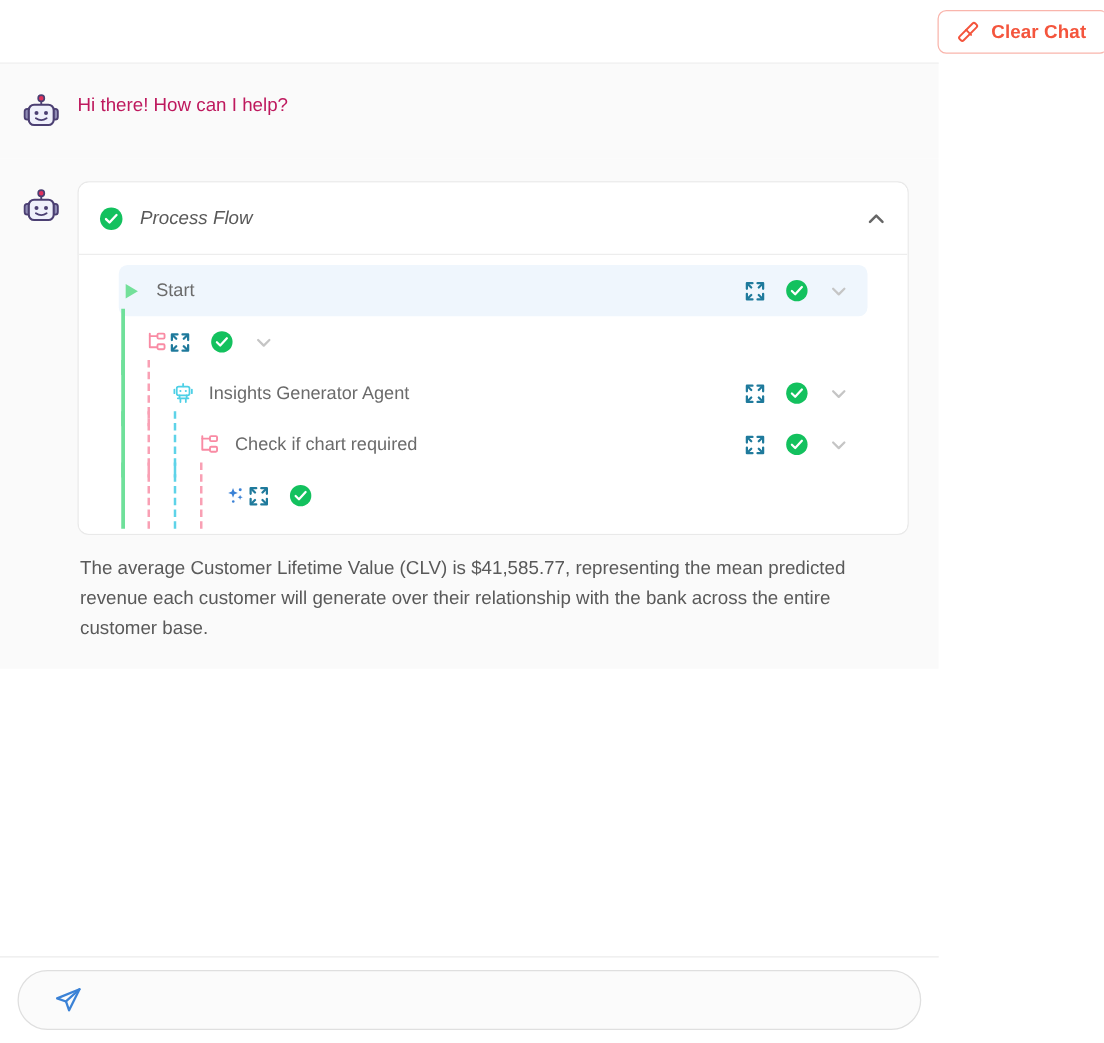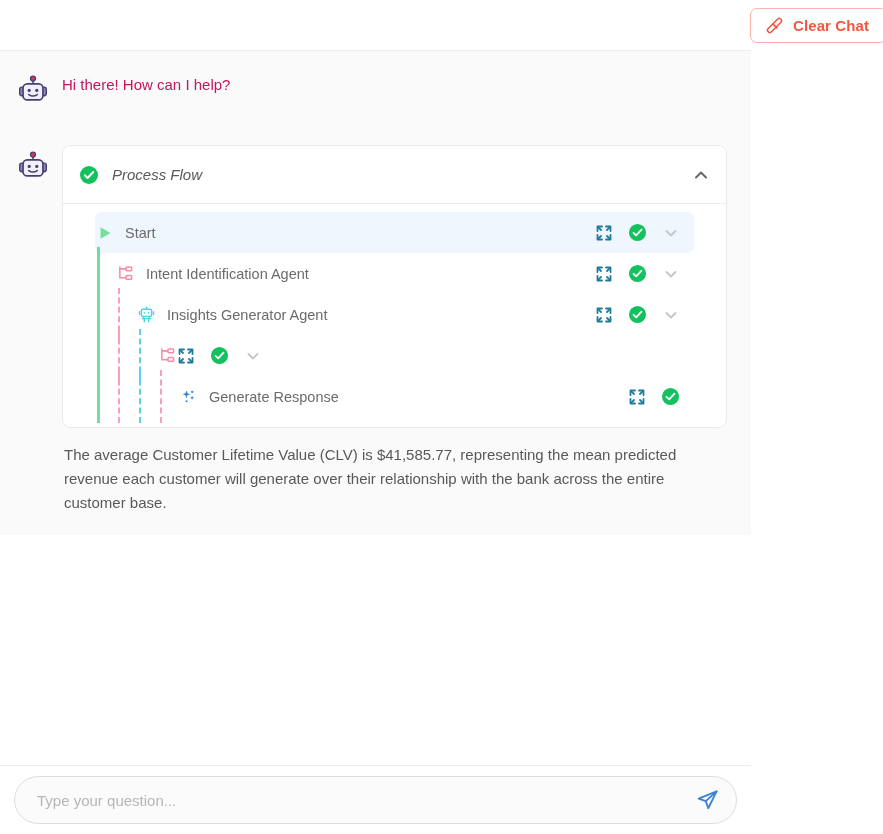--- a/index.html
+++ b/index.html
@@ -324,21 +324,20 @@
                   </span>
               </div>
               <span class="step-icon">
                 <svg viewBox="0 0 18 18" width="17" height="17" fill="none" stroke="#f98ba4" stroke-width="1.6" stroke-linecap="round" stroke-linejoin="round">
                   <rect x="9.5" y="2" width="6" height="4.2" rx="1"></rect>
                   <rect x="9.5" y="11" width="6" height="4.2" rx="1"></rect>
                   <path d="M3 2v11.5h6"></path>
                   <path d="M3 4.1h6"></path>
                 </svg>
               </span>
-              <span class="step-label">Intent Identification Agent</span>
               <span class="step-actions">
                 <span class="act">
                   <svg viewBox="0 0 18 18" width="18" height="18" fill="none" stroke="#1f7a9c" stroke-width="1.8" stroke-linecap="round" stroke-linejoin="round">
                     <path d="M7 2.5H2.5V7M11 2.5h4.5V7M7 15.5H2.5V11M11 15.5h4.5V11"></path>
                     <path d="M6 6 3.6 3.6M12 6l2.4-2.4M6 12l-2.4 2.4M12 12l2.4 2.4"></path>
                   </svg>
                 </span>
                 <span class="act-check">
                   <svg viewBox="0 0 20 20" width="19" height="19">
                     <circle cx="10" cy="10" r="9" fill="#13c15e"></circle>
@@ -406,20 +405,21 @@
                   </span>
               </div>
               <span class="step-icon">
                 <svg viewBox="0 0 18 18" width="17" height="17" fill="none" stroke="#f98ba4" stroke-width="1.6" stroke-linecap="round" stroke-linejoin="round">
                   <rect x="9.5" y="2" width="6" height="4.2" rx="1"></rect>
                   <rect x="9.5" y="11" width="6" height="4.2" rx="1"></rect>
                   <path d="M3 2v11.5h6"></path>
                   <path d="M3 4.1h6"></path>
                 </svg>
               </span>
+              <span class="step-label">Check if chart required</span>
               <span class="step-actions">
                 <span class="act">
                   <svg viewBox="0 0 18 18" width="18" height="18" fill="none" stroke="#1f7a9c" stroke-width="1.8" stroke-linecap="round" stroke-linejoin="round">
                     <path d="M7 2.5H2.5V7M11 2.5h4.5V7M7 15.5H2.5V11M11 15.5h4.5V11"></path>
                     <path d="M6 6 3.6 3.6M12 6l2.4-2.4M6 12l-2.4 2.4M12 12l2.4 2.4"></path>
                   </svg>
                 </span>
                 <span class="act-check">
                   <svg viewBox="0 0 20 20" width="19" height="19">
                     <circle cx="10" cy="10" r="9" fill="#13c15e"></circle>
@@ -450,21 +450,20 @@
                   </span>
               </div>
               <span class="step-icon">
                 <svg viewBox="0 0 18 18" width="17" height="17">
                   <path d="M6.8 2.6 7.9 5.6 10.9 6.7 7.9 7.8 6.8 10.8 5.7 7.8 2.7 6.7 5.7 5.6Z" fill="#3b82d6"></path>
                   <path d="M12.8 8.2 13.4 9.8 15 10.4 13.4 11 12.8 12.6 12.2 11 10.6 10.4 12.2 9.8Z" fill="#3b82d6"></path>
                   <circle cx="12.9" cy="4.1" r="1.25" fill="#3b82d6"></circle>
                   <circle cx="7" cy="14" r="1.1" fill="#3b82d6"></circle>
                 </svg>
               </span>
-              <span class="step-label">Generate Response</span>
               <span class="step-actions">
                 <span class="act">
                   <svg viewBox="0 0 18 18" width="18" height="18" fill="none" stroke="#1f7a9c" stroke-width="1.8" stroke-linecap="round" stroke-linejoin="round">
                     <path d="M7 2.5H2.5V7M11 2.5h4.5V7M7 15.5H2.5V11M11 15.5h4.5V11"></path>
                     <path d="M6 6 3.6 3.6M12 6l2.4-2.4M6 12l-2.4 2.4M12 12l2.4 2.4"></path>
                   </svg>
                 </span>
                 <span class="act-check">
                   <svg viewBox="0 0 20 20" width="19" height="19">
                     <circle cx="10" cy="10" r="9" fill="#13c15e"></circle>
@@ -478,21 +477,20 @@
         </div>
 
         <div class="flow-answer">The average Customer Lifetime Value (CLV) is $41,585.77, representing the mean predicted revenue each customer will generate over their relationship with the bank across the entire customer base.</div>
       </div>
     </div>
 
   </div>
 
   <div class="composer">
     <div class="composer-box">
-      <input class="composer-input" type="text" placeholder="Type your question..." style="">
       <button class="send-btn">
         <span class="send-icon">
           <svg viewBox="0 0 24 24" width="23" height="23" fill="none" stroke="#3b82d6" stroke-width="1.9" stroke-linecap="round" stroke-linejoin="round">
             <path d="M21.5 2.5 2.8 10.1l7.4 2.6 2.6 7.4Z"></path>
             <path d="M10.2 12.7 21.5 2.5"></path>
           </svg>
         </span>
       </button>
     </div>
   </div>

